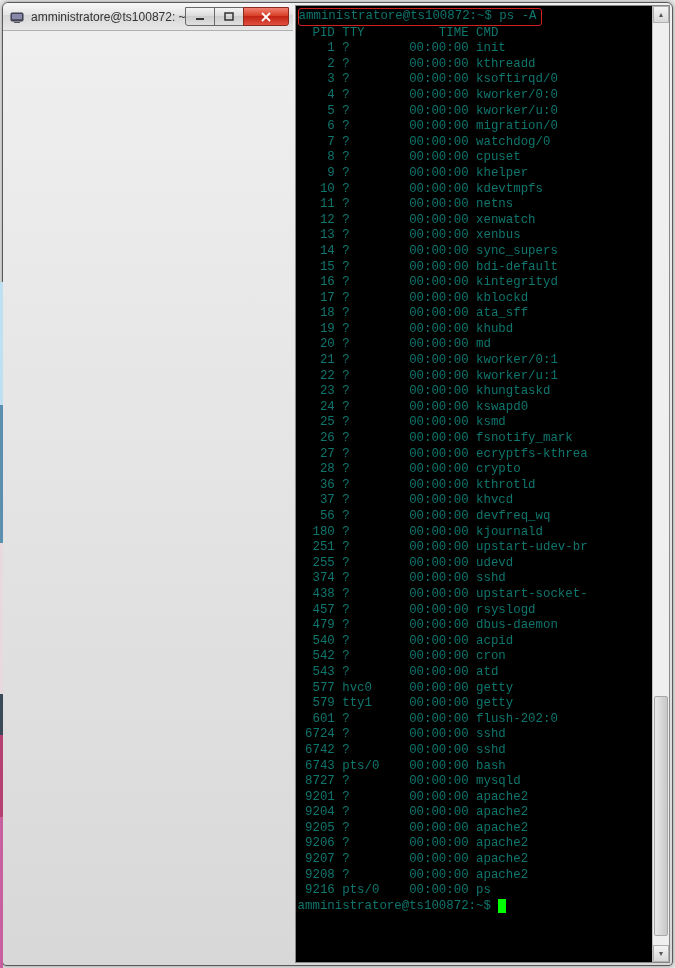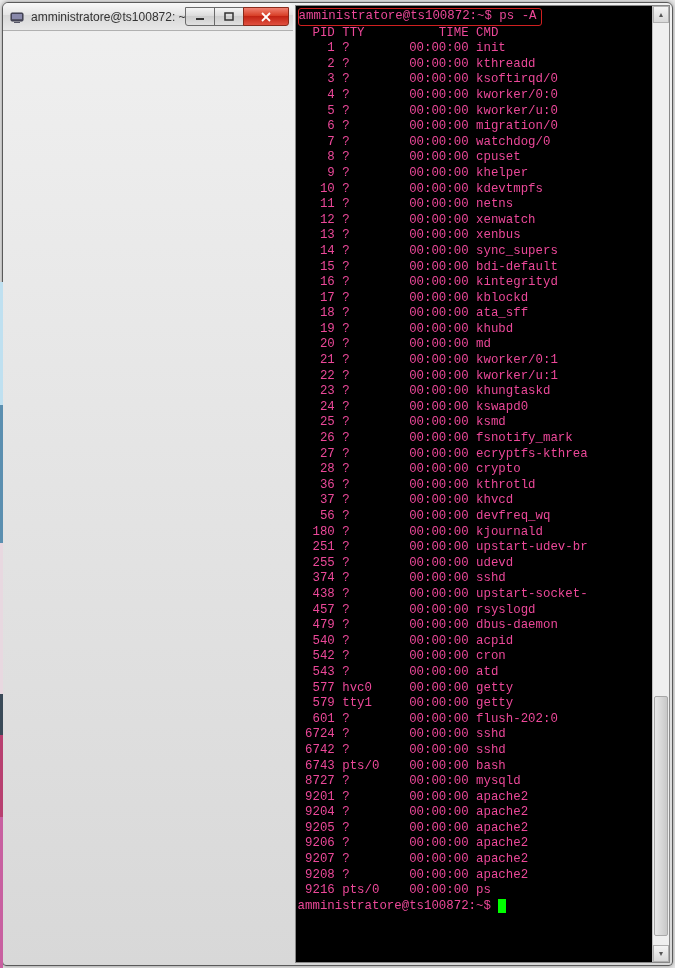--- a/index.html
+++ b/index.html
@@ -72,21 +72,21 @@
   .terminal-wrap {
     flex: 1;
     display: flex;
     border: 1px solid #888;
     margin: 2px;
     background: #000;
   }
   .terminal {
     flex: 1;
     background: #000;
-    color: #ec4899;
+    color: #0f766e;
     font-family: "Courier New", monospace;
     font-size: 12.4px;
     line-height: 15.6px;
     padding: 2px 0 0 2px;
     white-space: pre;
     overflow: hidden;
   }
   .highlight-cmd {
     border: 1px solid #d02020;
     border-radius: 3px;

